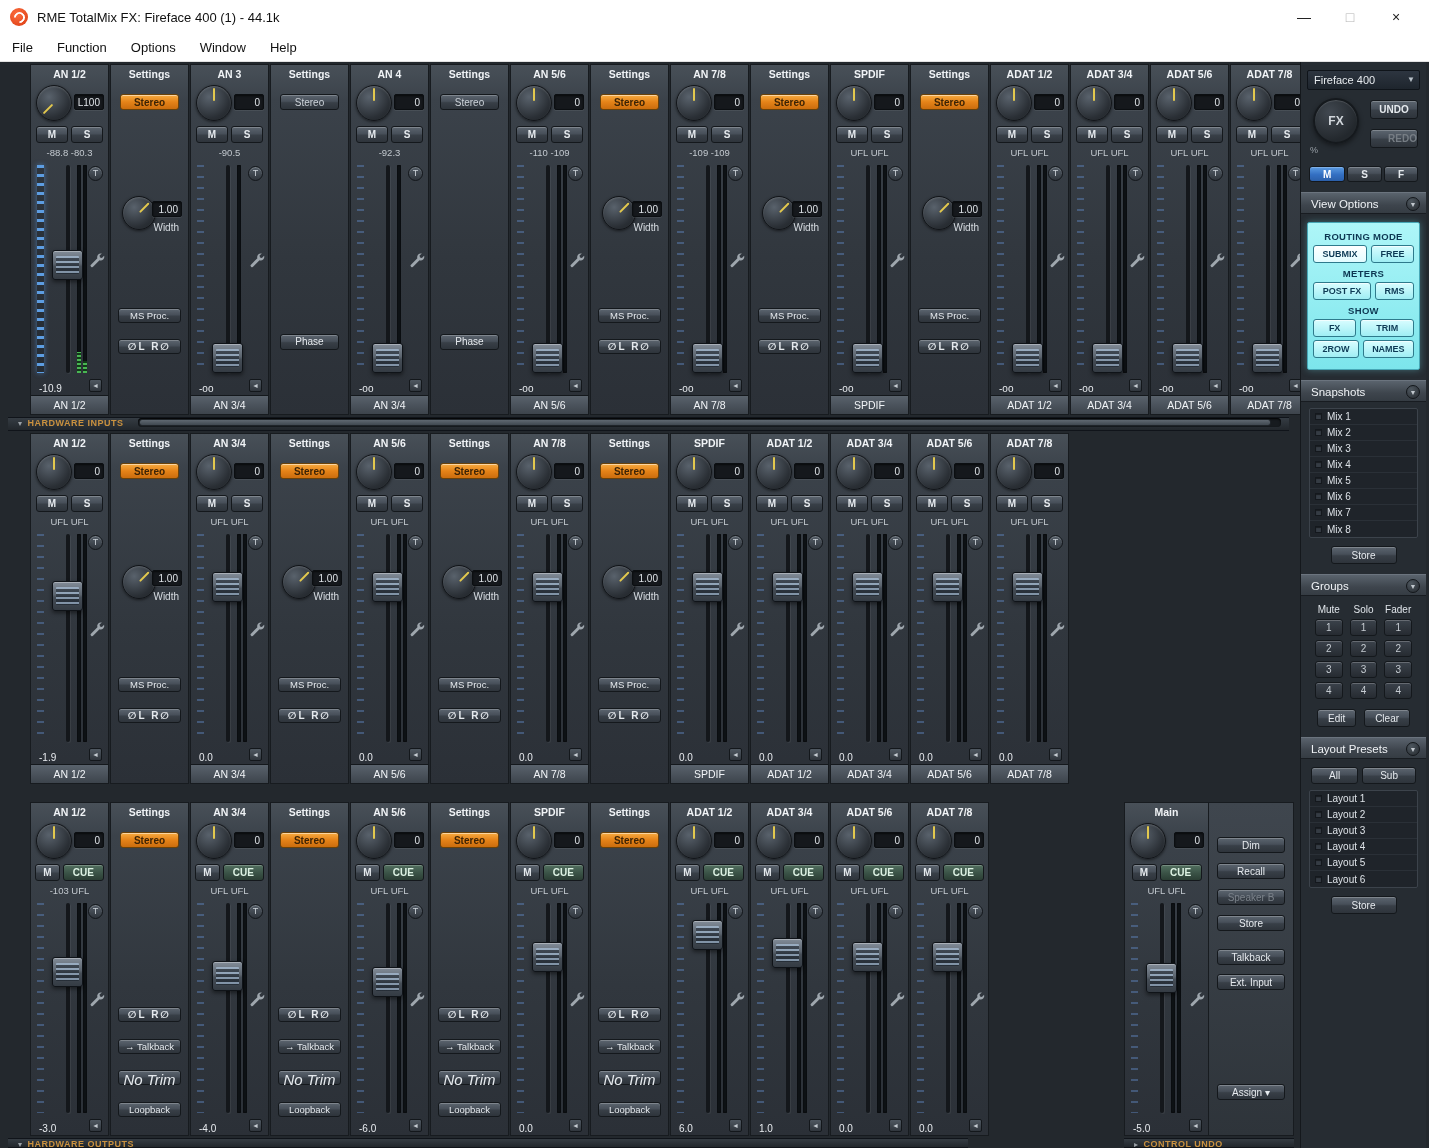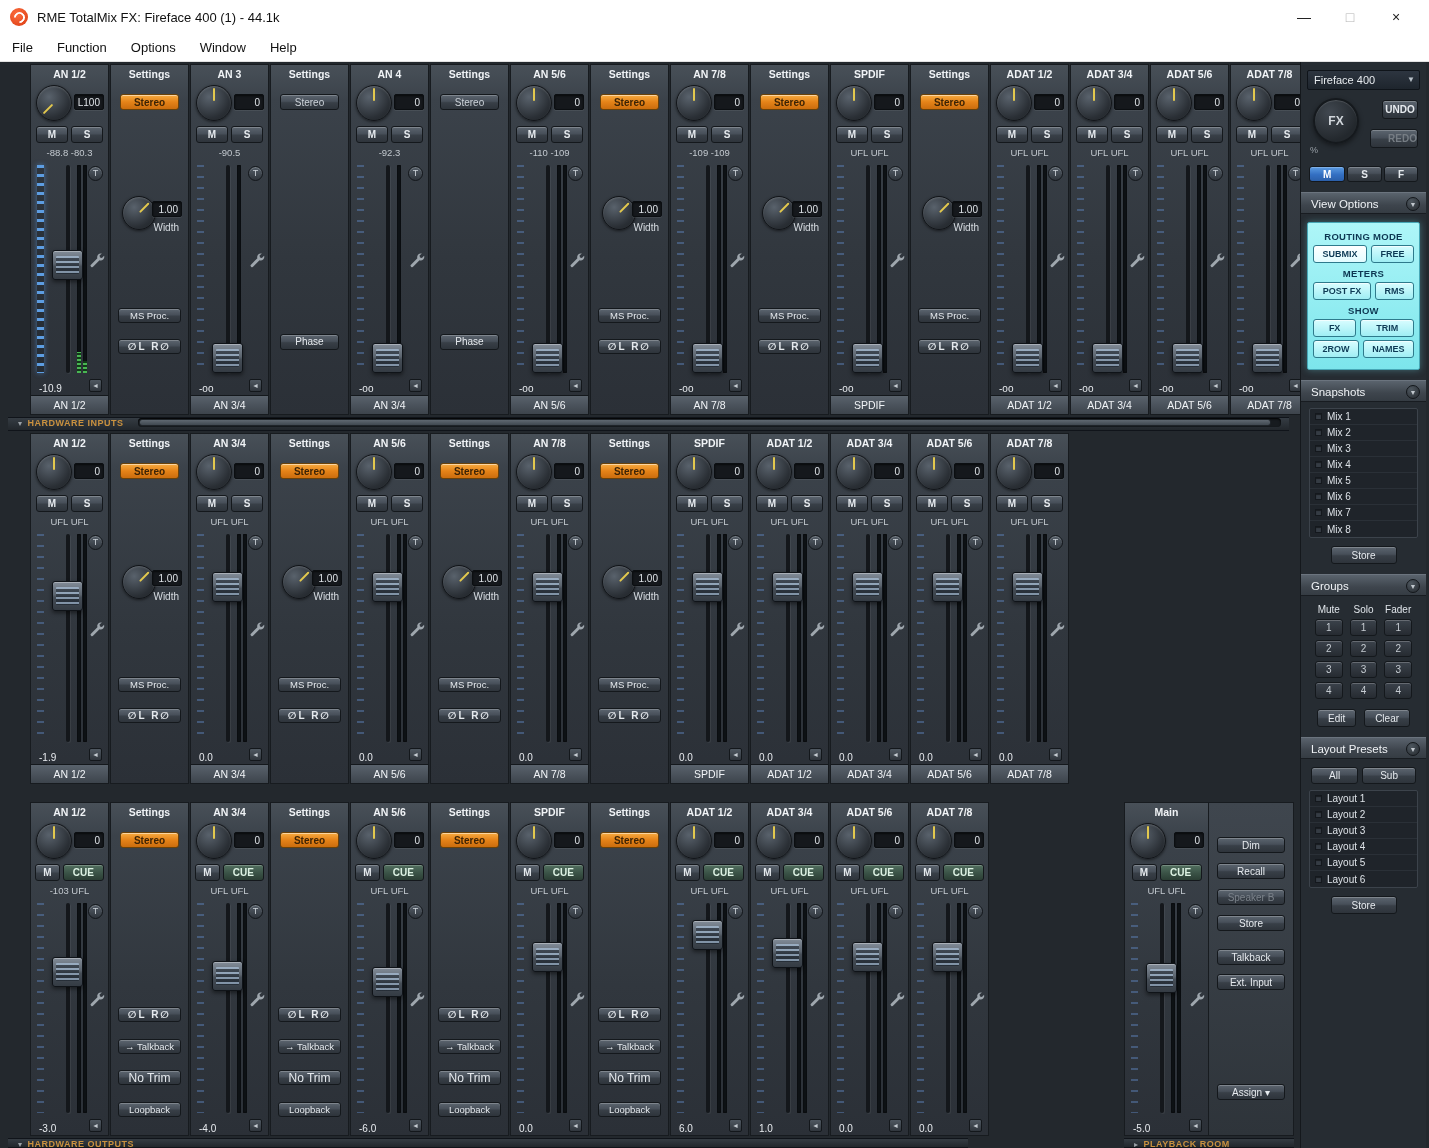--- a/index.html
+++ b/index.html
@@ -82,21 +82,21 @@
   .stereo:not(.on) { color:#ccd2d8; font-weight:normal; }
   .width-block { position:absolute; left:3px; right:3px; top:37%; height:58px; }
   .wknob { position:absolute; left:8px; top:2px; width:34px; height:34px; }
   .width-block .knob-val { top:7px; right:3px; }
   .wlabel { position:absolute; right:6px; top:28px; font-size:10px; color:#d8dde2; }
   .pos-ms  { position:absolute; left:7px; right:7px; top:69.5%; height:15px; font-weight:normal; font-size:9.5px; }
   .pos-ph  { position:absolute; left:7px; right:7px; top:78.5%; height:15px; letter-spacing:2px; }
   .pos-phb { position:absolute; left:9px; right:9px; top:77%;   height:16px; font-weight:normal; }
   .pos-ph2 { position:absolute; left:7px; right:7px; top:61.5%; height:15px; letter-spacing:2px; }
   .pos-tb  { position:absolute; left:7px; right:7px; top:71%;   height:15px; font-weight:normal; font-size:9.5px; }
-  .pos-nt  { position:absolute; left:7px; right:7px; top:80.5%; height:15px; font-weight:normal; font-size:12px; }
+  .pos-nt  { position:absolute; left:7px; right:7px; top:80.5%; height:15px; font-weight:normal; font-size:15px;font-style:italic; }
   .pos-lb  { position:absolute; left:7px; right:7px; top:90%;   height:15px; font-weight:normal; font-size:9.5px; }
 
   
   .sec-bar { position:absolute; background:linear-gradient(180deg,#353c43,#22272c); border-top:1px solid #10141a;
              border-bottom:1px solid #10141a; display:flex; overflow:hidden; }
   .sec-label { padding-left:10px; font-size:9px; font-weight:bold; color:#c9913f; letter-spacing:.5px; white-space:nowrap; cursor:pointer; }
   .sec-caret { color:#9aa0a6; margin-right:5px; font-size:8px; }
   .sec-scroll { flex:1 1 auto; height:9px; margin:0 8px 0 14px; background:#171b1f; border-radius:4px;
                 box-shadow:inset 0 1px 2px #000; position:relative; }
   .sec-thumb { position:absolute; left:1px; top:1px; bottom:1px; width:99%;
@@ -121,21 +121,21 @@
   .sidebar { position:absolute; top:0; left:1300px; width:126px; bottom:0; background:#262c32; border-left:1px solid #14181c; }
   .device-sel { margin:8px 6px 0; height:20px; position:relative; background:linear-gradient(180deg,#2d3540,#1e252d);
                 border:1px solid #0f141a; border-radius:2px; color:#e6eaee; font-size:11px; line-height:18px; padding:0 6px; cursor:pointer; }
   .device-sel .dd { position:absolute; right:4px; top:0; line-height:18px; font-size:8px; color:#b8c0c8; }
   .fx-row { position:relative; height:58px; margin:8px 6px 0; }
   .fx-knob { position:absolute; left:6px; top:0; width:46px; height:46px; border-radius:50%;
              background:radial-gradient(circle at 35% 30%, #414850, #23282d 70%); border:2px solid #15191d;
              color:#d2d7dc; font-weight:bold; font-size:12px; text-align:center; line-height:43px;
              box-shadow:0 2px 5px rgba(0,0,0,.45), inset 0 1px 1px rgba(255,255,255,.15); cursor:pointer; }
   .fx-pct { position:absolute; left:3px; top:47px; font-size:9px; color:#9aa1a8; }
-  .undo { position:absolute; right:2px; top:2px;  width:36px; height:19px; font-size:10px; }
+  .undo { position:absolute; right:2px; top:2px;  width:48px; height:19px; font-size:10px; }
   .redo { position:absolute; right:2px; top:31px; width:48px; height:19px; font-size:10px; color:#767d84;text-align:right; }
   .msf-row { display:flex; gap:2px; margin:10px 8px 0; }
   .msf-row .sbtn { flex:1 1 auto; height:16px; }
   .msf-m { background:linear-gradient(180deg,#5c9ce2 0%, #336fc2 55%, #2b5fa9 100%); color:#fff; }
   .panel-hdr { position:relative; height:22px; margin-top:10px; padding-left:10px;
                background:linear-gradient(180deg,#5a636d 0%, #3e454d 60%, #353c43 100%);
                border-top:1px solid #6b747e; border-bottom:1px solid #181c21;
                color:#f0f3f6; font-size:11.5px; line-height:22px; cursor:pointer; }
   .chev { position:absolute; right:6px; top:4px; width:14px; height:14px; border-radius:50%;
           background:radial-gradient(circle at 35% 30%, #4e575f, #262b30); border:1px solid #13171b;
@@ -1265,21 +1265,21 @@
           <button class="sbtn crbtn cr0">Dim</button>
           <button class="sbtn crbtn cr1">Recall</button>
           <button class="sbtn crbtn cr2 disabled">Speaker B</button>
           <button class="sbtn crbtn cr3">Store</button>
           <button class="sbtn crbtn cr4">Talkback</button>
           <button class="sbtn crbtn cr5">Ext. Input</button>
           <button class="sbtn crbtn crassign">Assign ▾</button>
         </div>
     </div>
     <div class="sec-bar cr-bar">
-      <span class="sec-label"><span class="sec-caret">▸</span><span>PLAYBACK ROOM</span></span>
+      <span class="sec-label"><span class="sec-caret">▸</span><span>CONTROL UNDO</span></span>
     </div>
 
     <div class="sidebar">
       <div class="device-sel">
         <span>Fireface 400</span>
         <span class="dd">▼</span>
       </div>
       <div class="fx-row">
         <div class="fx-knob">FX</div>
         <div class="fx-pct">%</div>

